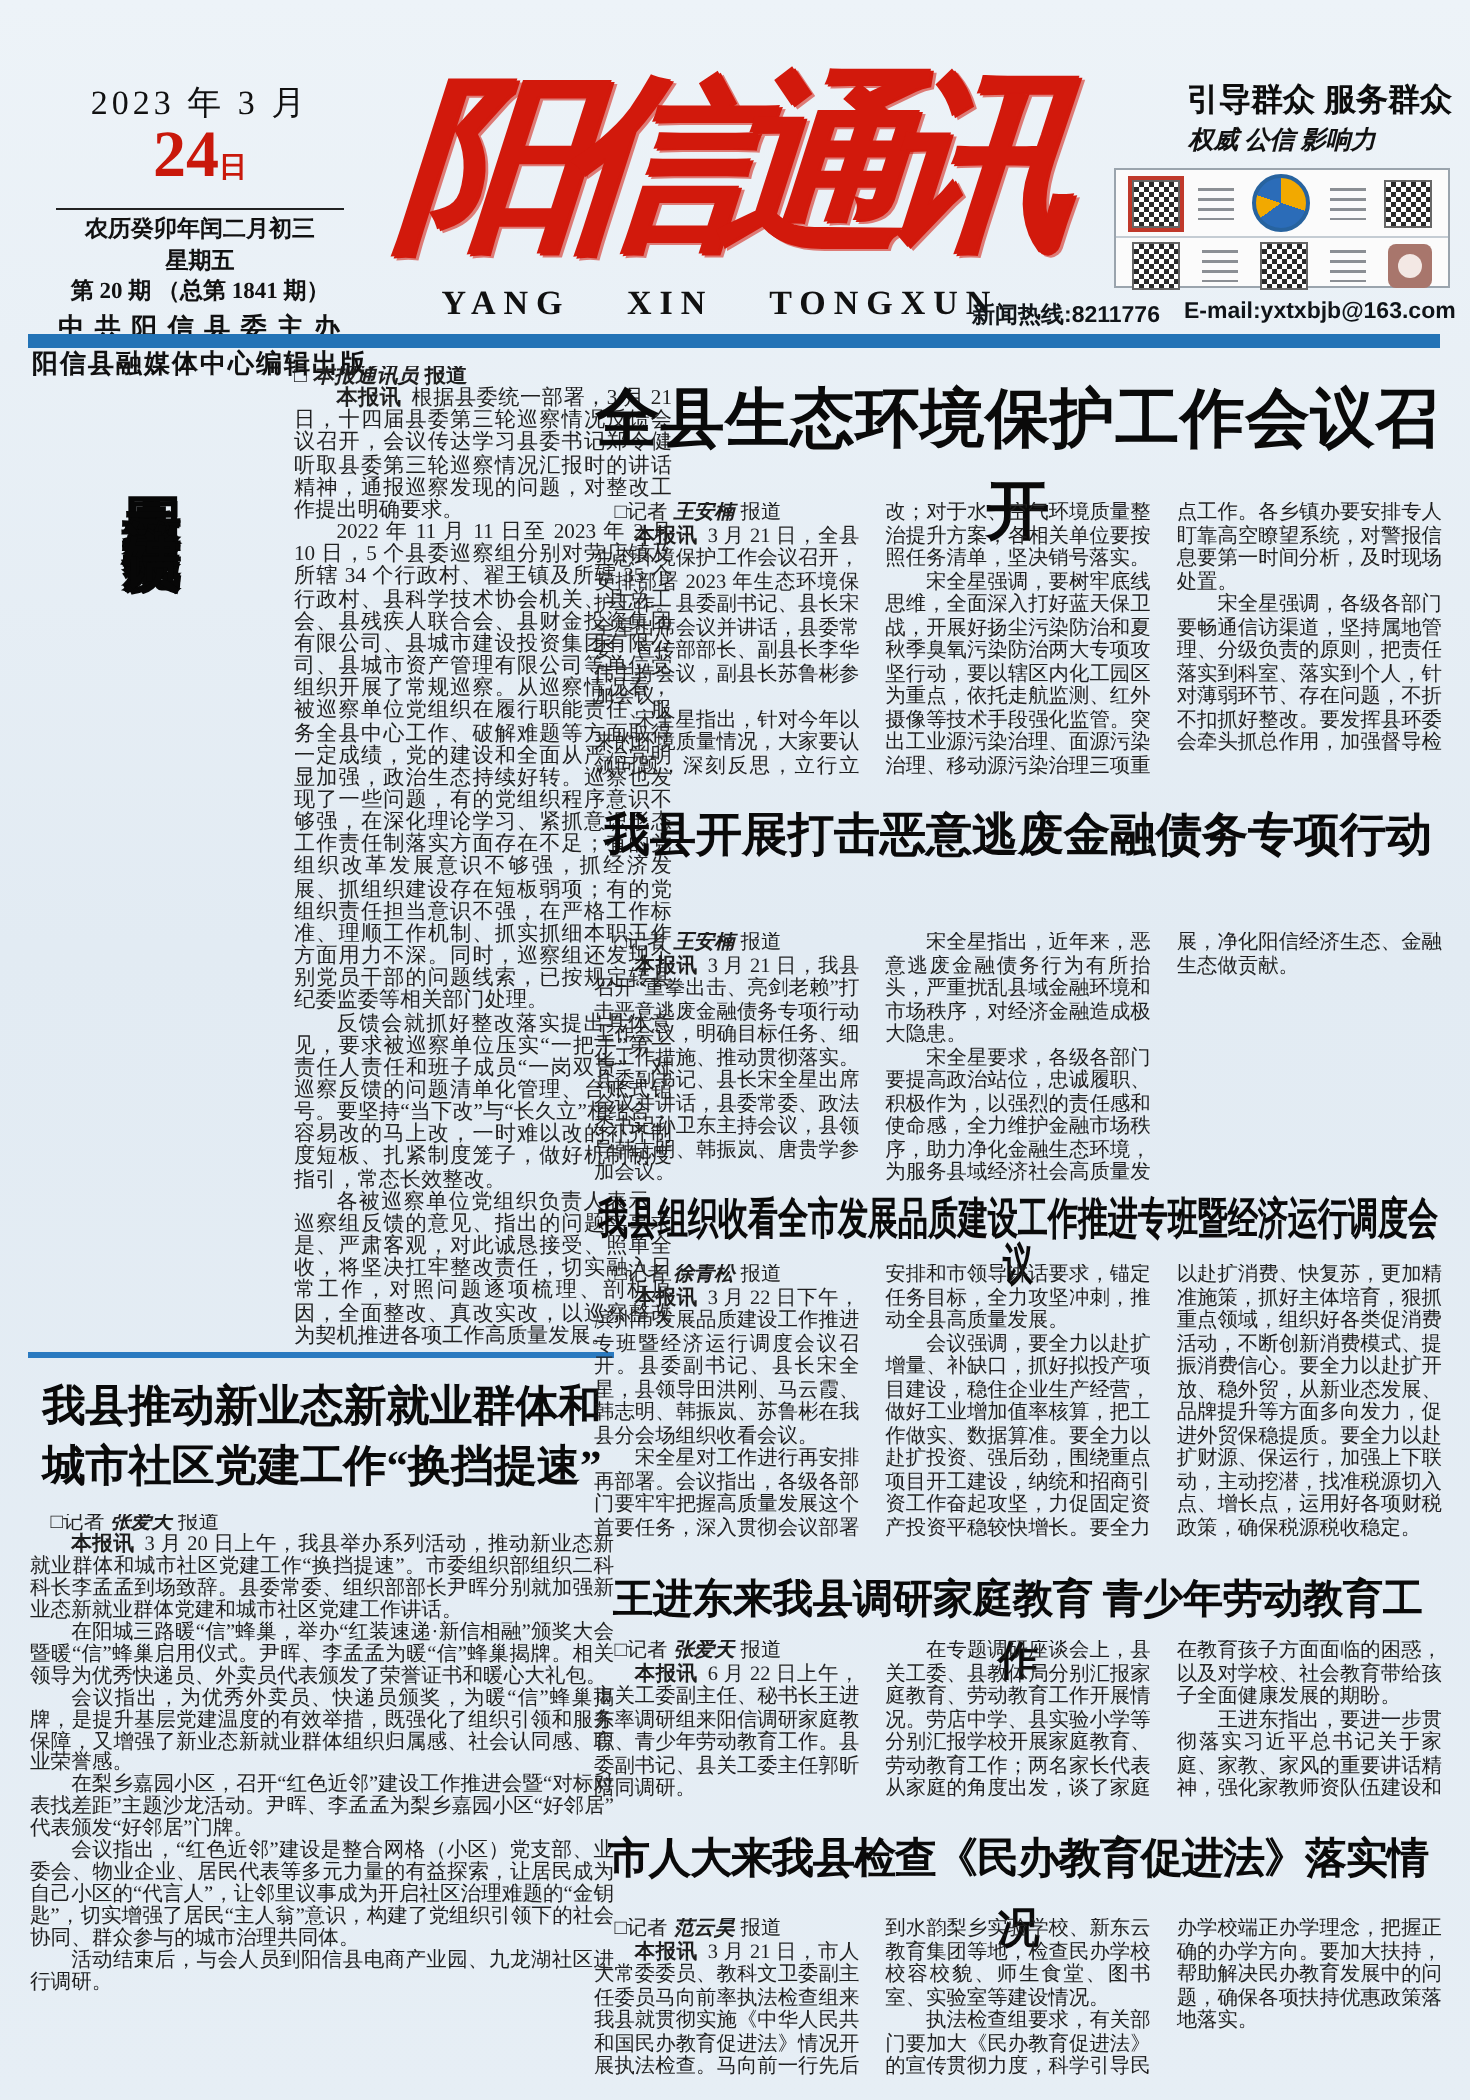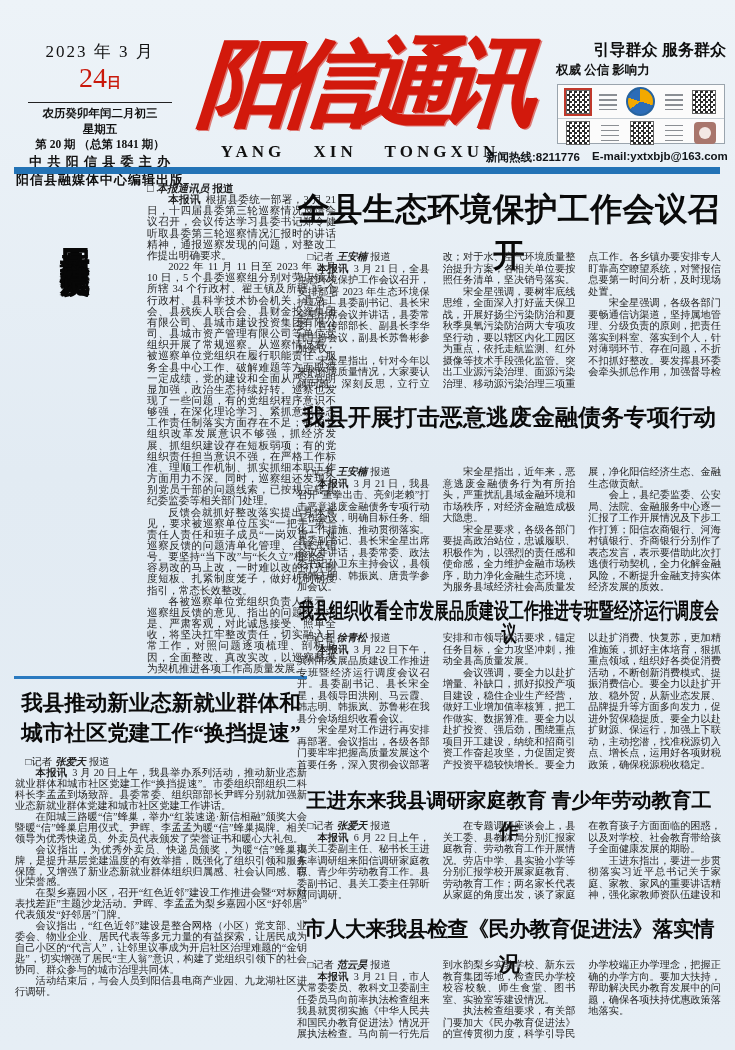--- a/index.html
+++ b/index.html
@@ -5,36 +5,36 @@
   html,body{margin:0;padding:0;}
   body{width:735px;height:1050px;font-family:"Liberation Serif","DejaVu Serif",serif;color:#222;}
   .page{position:relative;width:735px;height:1050px;overflow:hidden;
         background:linear-gradient(180deg,#edf3f8 0%,#e2ebf3 45%,#e6eef5 100%);}
   .abs{position:absolute;}
 
   
   .mast-left{left:14px;top:40px;width:172px;text-align:center;color:#111;}
   .date1{font-size:17px;font-weight:normal;letter-spacing:2px;}
   .date2{line-height:34px;margin-top:-2px;}
-  .d24{font-size:28px;font-weight:normal;color:#c9180b;}
+  .d24{font-size:33px;font-weight:bold;color:#c9180b;}
   .dri{font-size:14px;font-weight:bold;color:#c9180b;}
   .dhr{border-top:1.5px solid #222;margin:2px 14px 3px 14px;}
   .minfo{font-size:11.5px;font-weight:bold;line-height:15.5px;}
   .org{font-size:13px;font-weight:bold;line-height:18px;letter-spacing:1px;}
 
   .mast-title{left:190px;top:28px;width:340px;text-align:center;font-size:95px;line-height:108px;
       font-weight:900;font-style:italic;color:#d2190c;letter-spacing:-14px;
       font-family:"DejaVu Serif",serif;transform:skewX(-4deg);
       text-shadow:1.5px 1px 0 #d2190c,3px 2px 0 rgba(210,25,12,.55);}
   .mast-pinyin{left:190px;top:142px;width:340px;text-align:center;font-size:17px;font-weight:bold;
       letter-spacing:4px;word-spacing:20px;color:#111;}
 
   .slogan1{left:556px;top:40px;width:170px;text-align:right;font-size:16px;font-weight:900;
       color:#0d0d0d;font-family:"Liberation Sans",sans-serif;}
-  .slogan2{left:556px;top:62px;width:170px;text-align:left;font-size:12.5px;font-weight:bold;color:#111;}
+  .slogan2{left:556px;top:62px;width:170px;text-align:center;font-size:12.5px;font-weight:bold;color:#111;font-style:italic;}
 
   .qr-panel{left:557px;top:84px;width:168px;height:60px;background:#fbfbfb;border:1px solid #9aa4ad;
       box-sizing:border-box;display:flex;flex-direction:column;}
   .qr-row{flex:1;display:flex;align-items:center;justify-content:space-around;padding:2px 3px;}
   .qr-row + .qr-row{border-top:1px solid #c4ccd3;}
   .qr{width:22px;height:22px;border:1px solid #666;
       background:repeating-conic-gradient(#2b2b2b 0 25%,#fff 0 50%) 0 0/5px 5px;}
   .qr-red{outline:2px solid #c0392b;}
   .qr-label{width:18px;height:16px;
       background:repeating-linear-gradient(180deg,#8b8f94 0 1.5px,transparent 1.5px 5px);}
@@ -166,21 +166,20 @@
     <p>宋全星强调，各级各部门要畅通信访渠道，坚持属地管理、分级负责的原则，把责任落实到科室、落实到个人，针对薄弱环节、存在问题，不折不扣抓好整改。要发挥县环委会牵头抓总作用，加强督导检查，发现问题绝不姑息，发现一起、督办一起。</p>
 
   </div>
 
   <div class="abs rhead rh2">我县开展打击恶意逃废金融债务专项行动</div>
   <div class="abs cols c2">
     <p class="byline"><span>□记者</span><i class="bname">王安楠</i><span>报道</span></p>
     <p><b class="lede">本报讯</b><span>3 月 21 日，我县召开“重拳出击、亮剑老赖”打击恶意逃废金融债务专项行动工作会议，明确目标任务、细化工作措施、推动贯彻落实。县委副书记、县长宋全星出席会议并讲话，县委常委、政法委书记孙卫东主持会议，县领导韩志明、韩振岚、唐贵学参加会议。</span></p>
     <p>宋全星指出，近年来，恶意逃废金融债务行为有所抬头，严重扰乱县域金融环境和市场秩序，对经济金融造成极大隐患。</p>
     <p>宋全星要求，各级各部门要提高政治站位，忠诚履职、积极作为，以强烈的责任感和使命感，全力维护金融市场秩序，助力净化金融生态环境，为服务县域经济社会高质量发展，净化阳信经济生态、金融生态做贡献。</p>
-    <p>会上，县纪委监委、公安局、法院、金融服务中心逐一汇报了工作开展情况及下步工作打算；阳信农商银行、河海村镇银行、齐商银行分别作了表态发言，表示要借助此次打逃债行动契机，全力化解金融风险，不断提升金融支持实体经济发展的质效。</p>
   </div>
 
   <div class="abs rhead rh3"><span>我县组织收看全市发展品质建设工作推进专班暨经济运行调度会议</span></div>
   <div class="abs cols c3">
     <p class="byline"><span>□记者</span><i class="bname">徐青松</i><span>报道</span></p>
     <p><b class="lede">本报讯</b><span>3 月 22 日下午，滨州市发展品质建设工作推进专班暨经济运行调度会议召开。县委副书记、县长宋全星，县领导田洪刚、马云霞、韩志明、韩振岚、苏鲁彬在我县分会场组织收看会议。</span></p>
     <p>宋全星对工作进行再安排再部署。会议指出，各级各部门要牢牢把握高质量发展这个首要任务，深入贯彻会议部署安排和市领导讲话要求，锚定任务目标，全力攻坚冲刺，推动全县高质量发展。</p>
     <p>会议强调，要全力以赴扩增量、补缺口，抓好拟投产项目建设，稳住企业生产经营，做好工业增加值率核算，把工作做实、数据算准。要全力以赴扩投资、强后劲，围绕重点项目开工建设，纳统和招商引资工作奋起攻坚，力促固定资产投资平稳较快增长。要全力以赴扩消费、快复苏，更加精准施策，抓好主体培育，狠抓重点领域，组织好各类促消费活动，不断创新消费模式、提振消费信心。要全力以赴扩开放、稳外贸，从新业态发展、品牌提升等方面多向发力，促进外贸保稳提质。要全力以赴扩财源、保运行，加强上下联动，主动挖潜，找准税源切入点、增长点，运用好各项财税政策，确保税源税收稳定。</p>
   </div>
 

